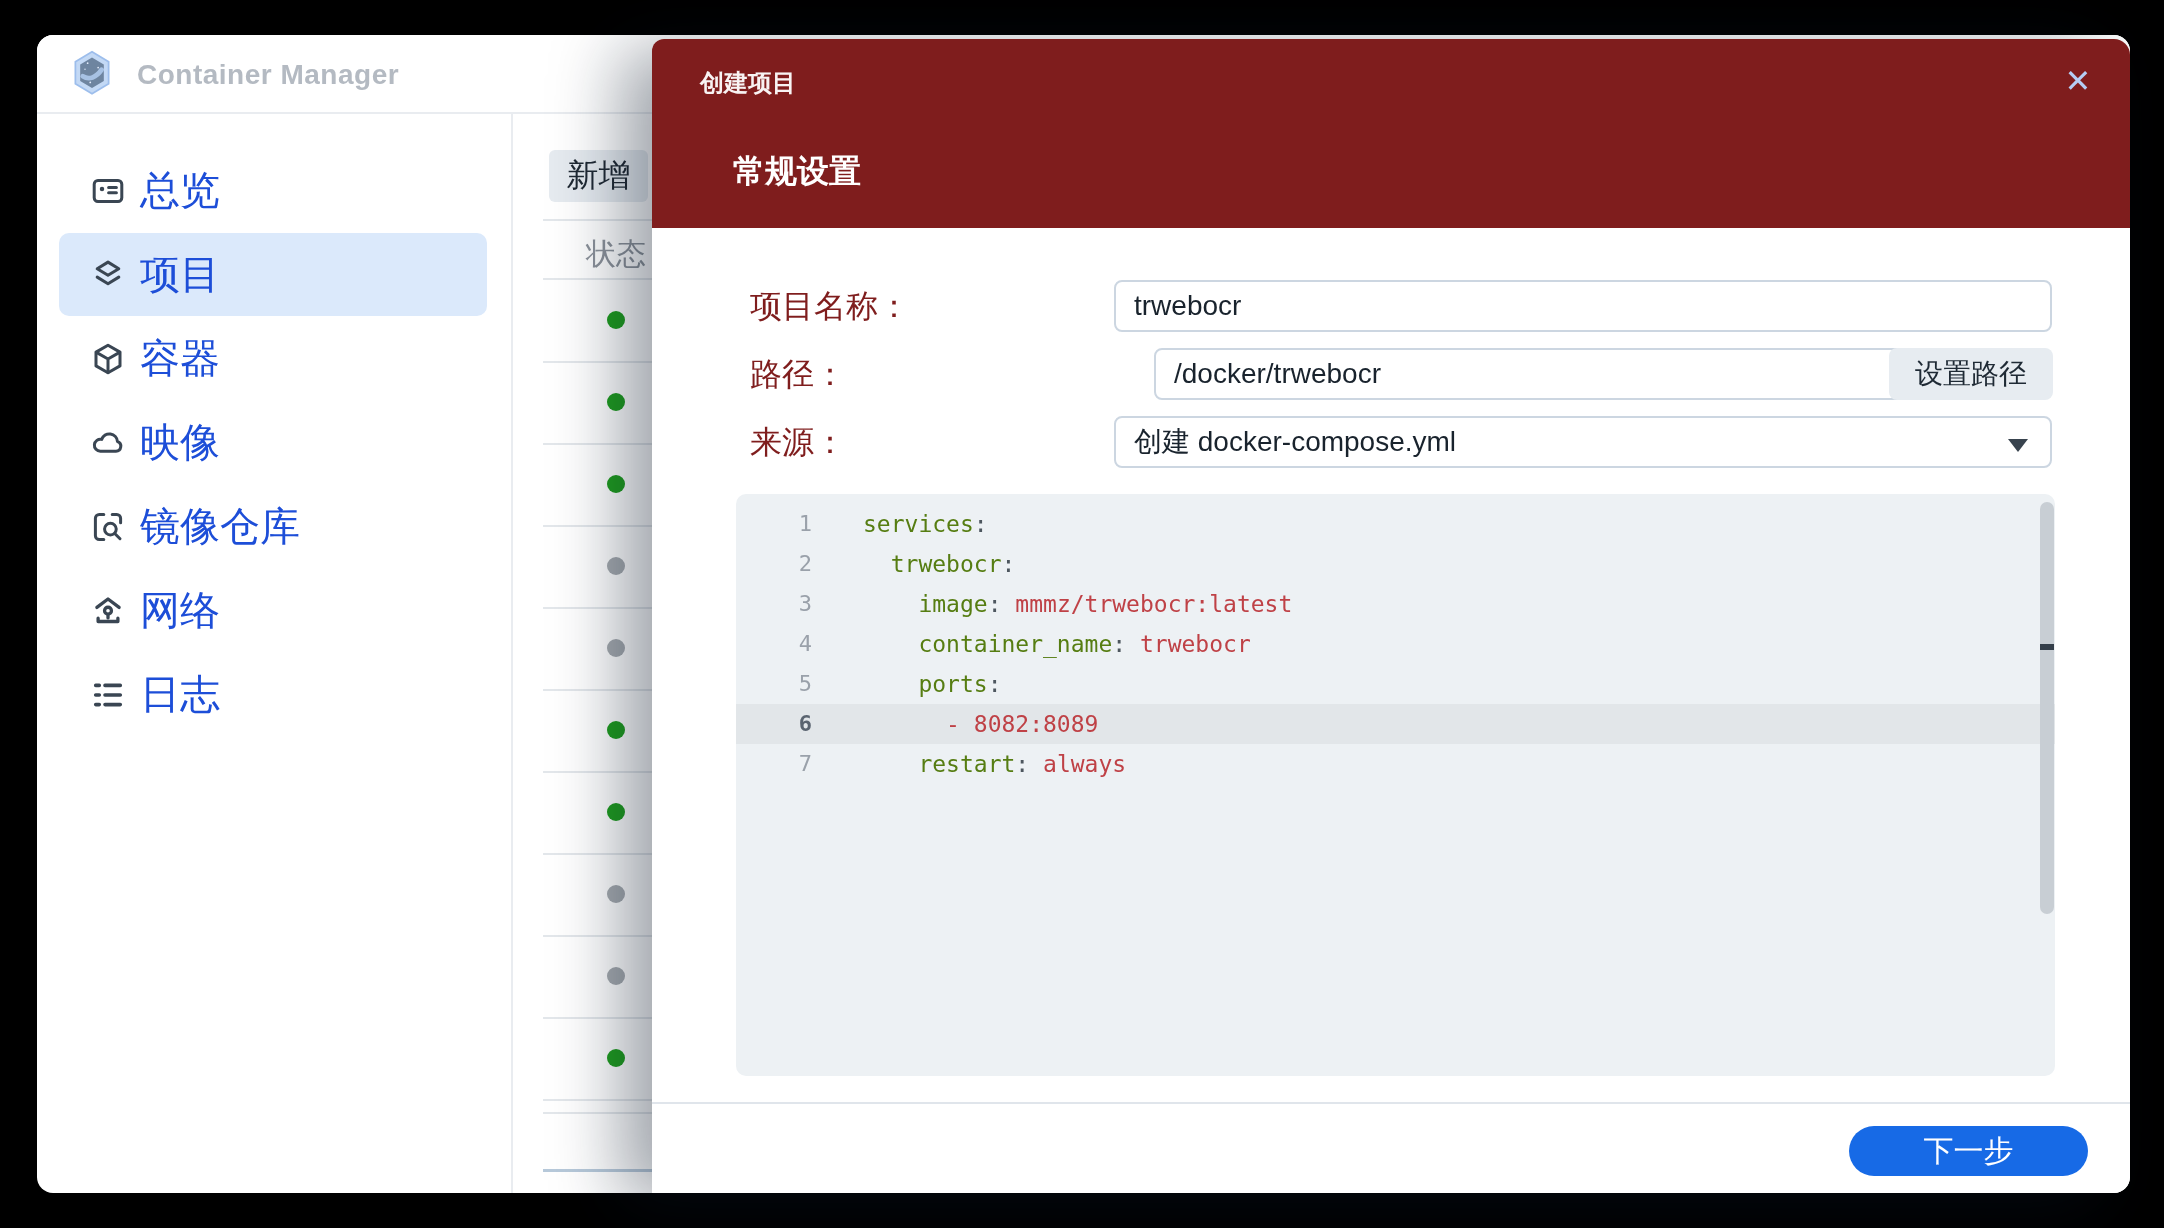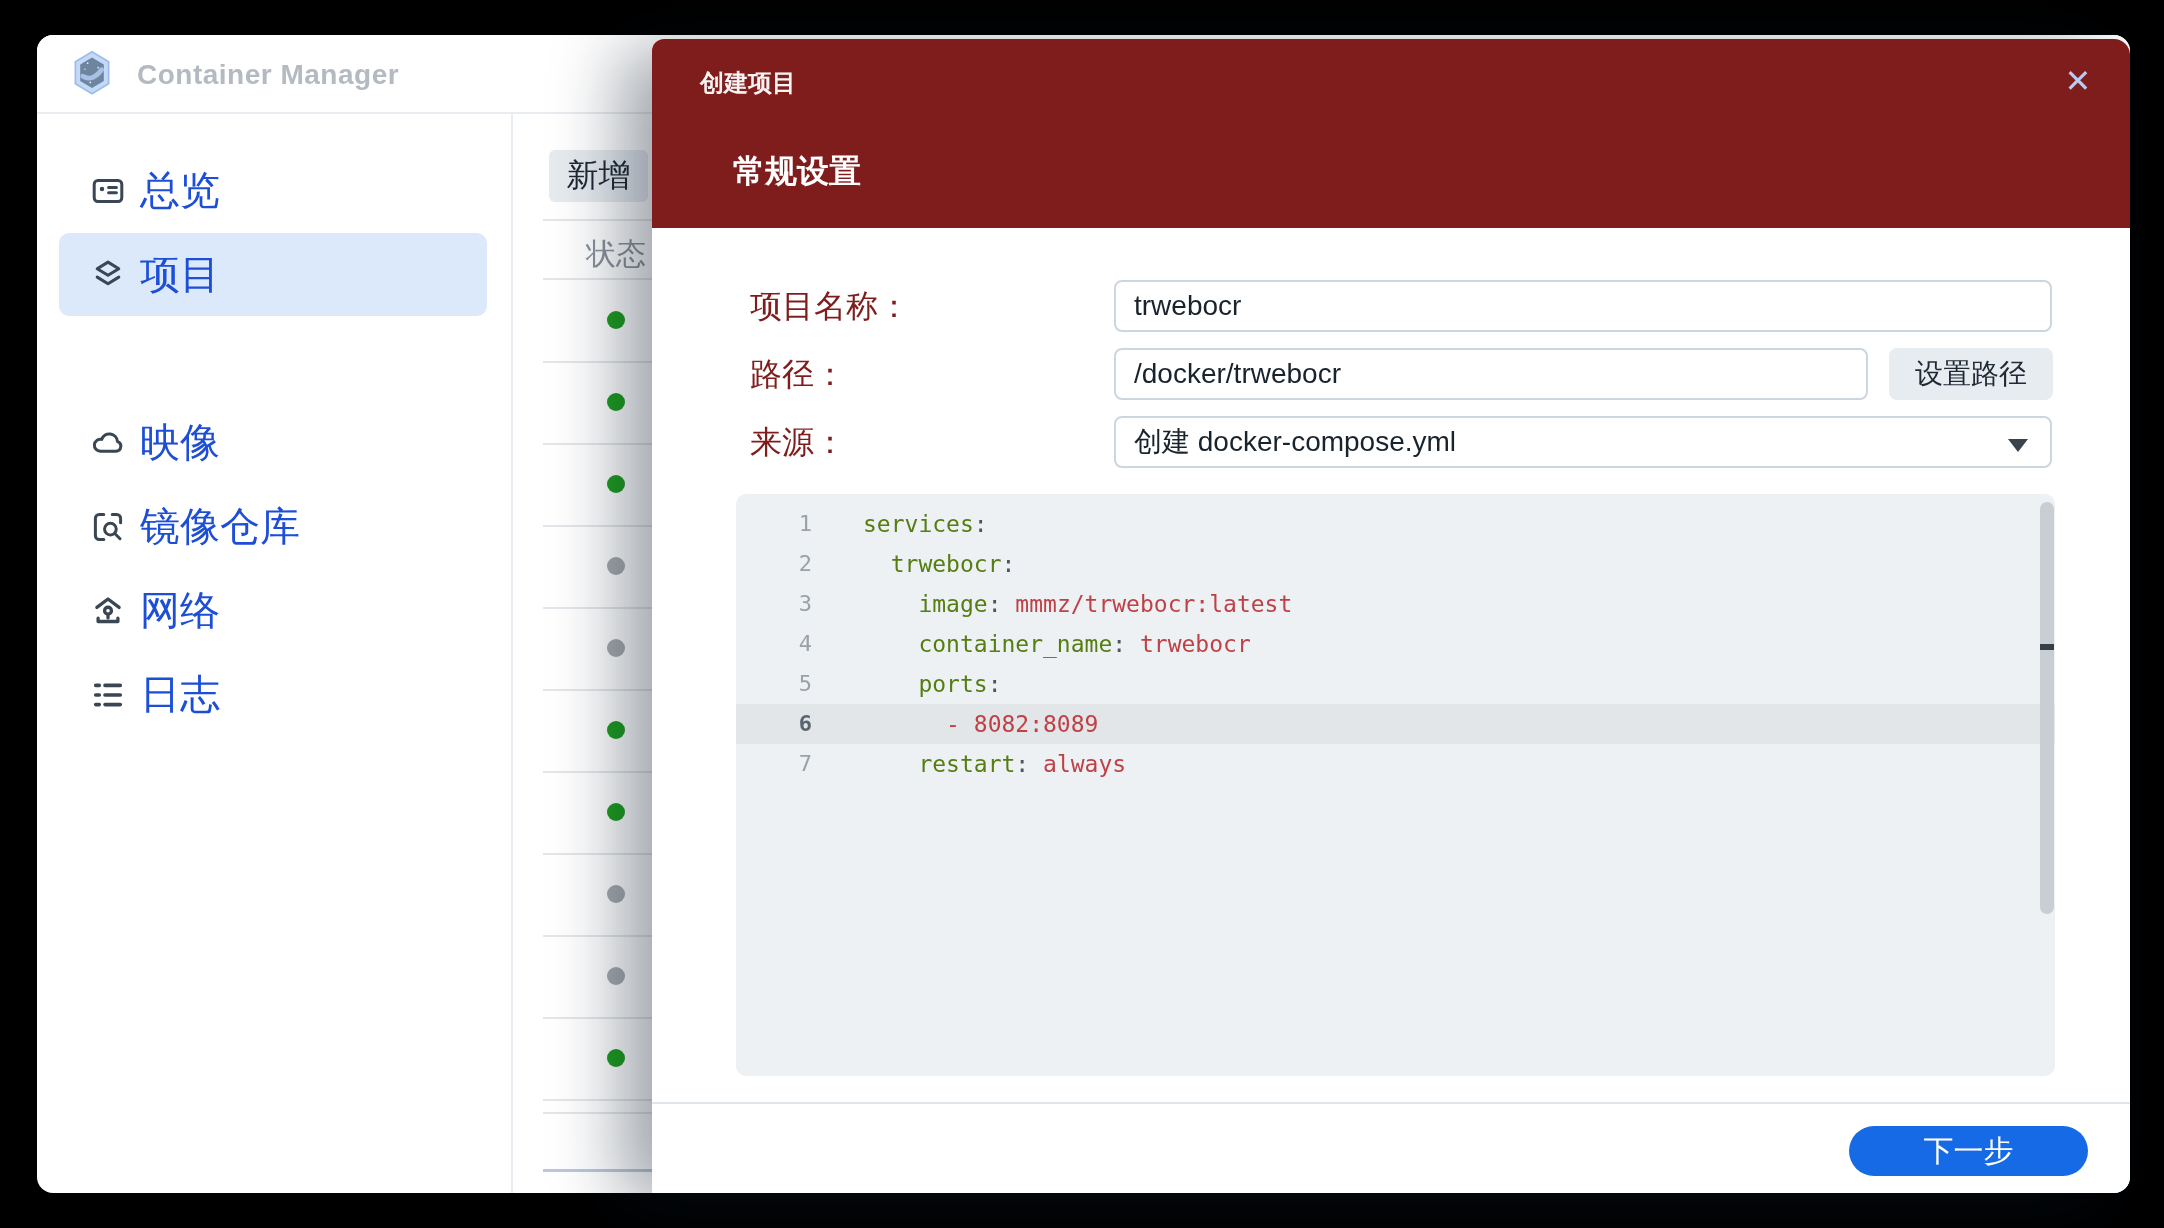--- a/index.html
+++ b/index.html
@@ -127,20 +127,29 @@
     <div class="side-item active" style="top:198px">
       <span class="icon">
         <svg viewBox="0 0 24 24" fill="none" stroke="#3a4653" stroke-width="2" stroke-linecap="round" stroke-linejoin="round">
           <path d="M12 3.4 19.2 7.8 12 12.2 4.8 7.8Z"></path>
           <path d="M4.8 13.4 12 17.8l7.2-4.4"></path>
         </svg>
       </span>
       <span class="lbl">项目</span>
     </div>
 
+    <div class="side-item" style="top:282px">
+      <span class="icon">
+        <svg viewBox="0 0 24 24" fill="none" stroke="#3a4653" stroke-width="2" stroke-linecap="round" stroke-linejoin="round">
+          <path d="M12 2.8 20 7.4v9.2L12 21.2 4 16.6V7.4Z"></path>
+          <path d="M4.3 7.6 12 12l7.7-4.4M12 12v9"></path>
+        </svg>
+      </span>
+      <span class="lbl">容器</span>
+    </div>
 
     <div class="side-item" style="top:366px">
       <span class="icon">
         <svg viewBox="0 0 24 24" fill="none" stroke="#3a4653" stroke-width="2" stroke-linecap="round" stroke-linejoin="round">
           <path d="M17.3 17.5H7a4 4 0 1 1 .8-7.9A5.4 5.4 0 0 1 18.3 11a3.35 3.35 0 0 1-1 6.5Z"></path>
         </svg>
       </span>
       <span class="lbl">映像</span>
     </div>
 
@@ -212,21 +221,21 @@
     <div class="modal-header">
       <div class="modal-title">创建项目</div>
       <div class="section-title">常规设置</div>
       <div class="modal-close">✕</div>
     </div>
 
     <div class="frm-label" style="top:241px">项目名称：</div>
     <input class="inp" style="top: 241px; width: 938px;" value="trwebocr">
 
     <div class="frm-label" style="top:309px">路径：</div>
-    <input class="inp" style="top: 309px; width: 754px;" value="/docker/trwebocr">
+    <input class="inp" style="top: 309px; width: 754px; margin-left: 40px;" value="/docker/trwebocr">
     <div id="path-btn">设置路径</div>
 
     <div class="frm-label" style="top:377px">来源：</div>
     <div id="source-select">
       <span>创建 docker-compose.yml</span>
       <span class="caret"></span>
     </div>
 
     <div id="editor">
       <div id="code-lines">

